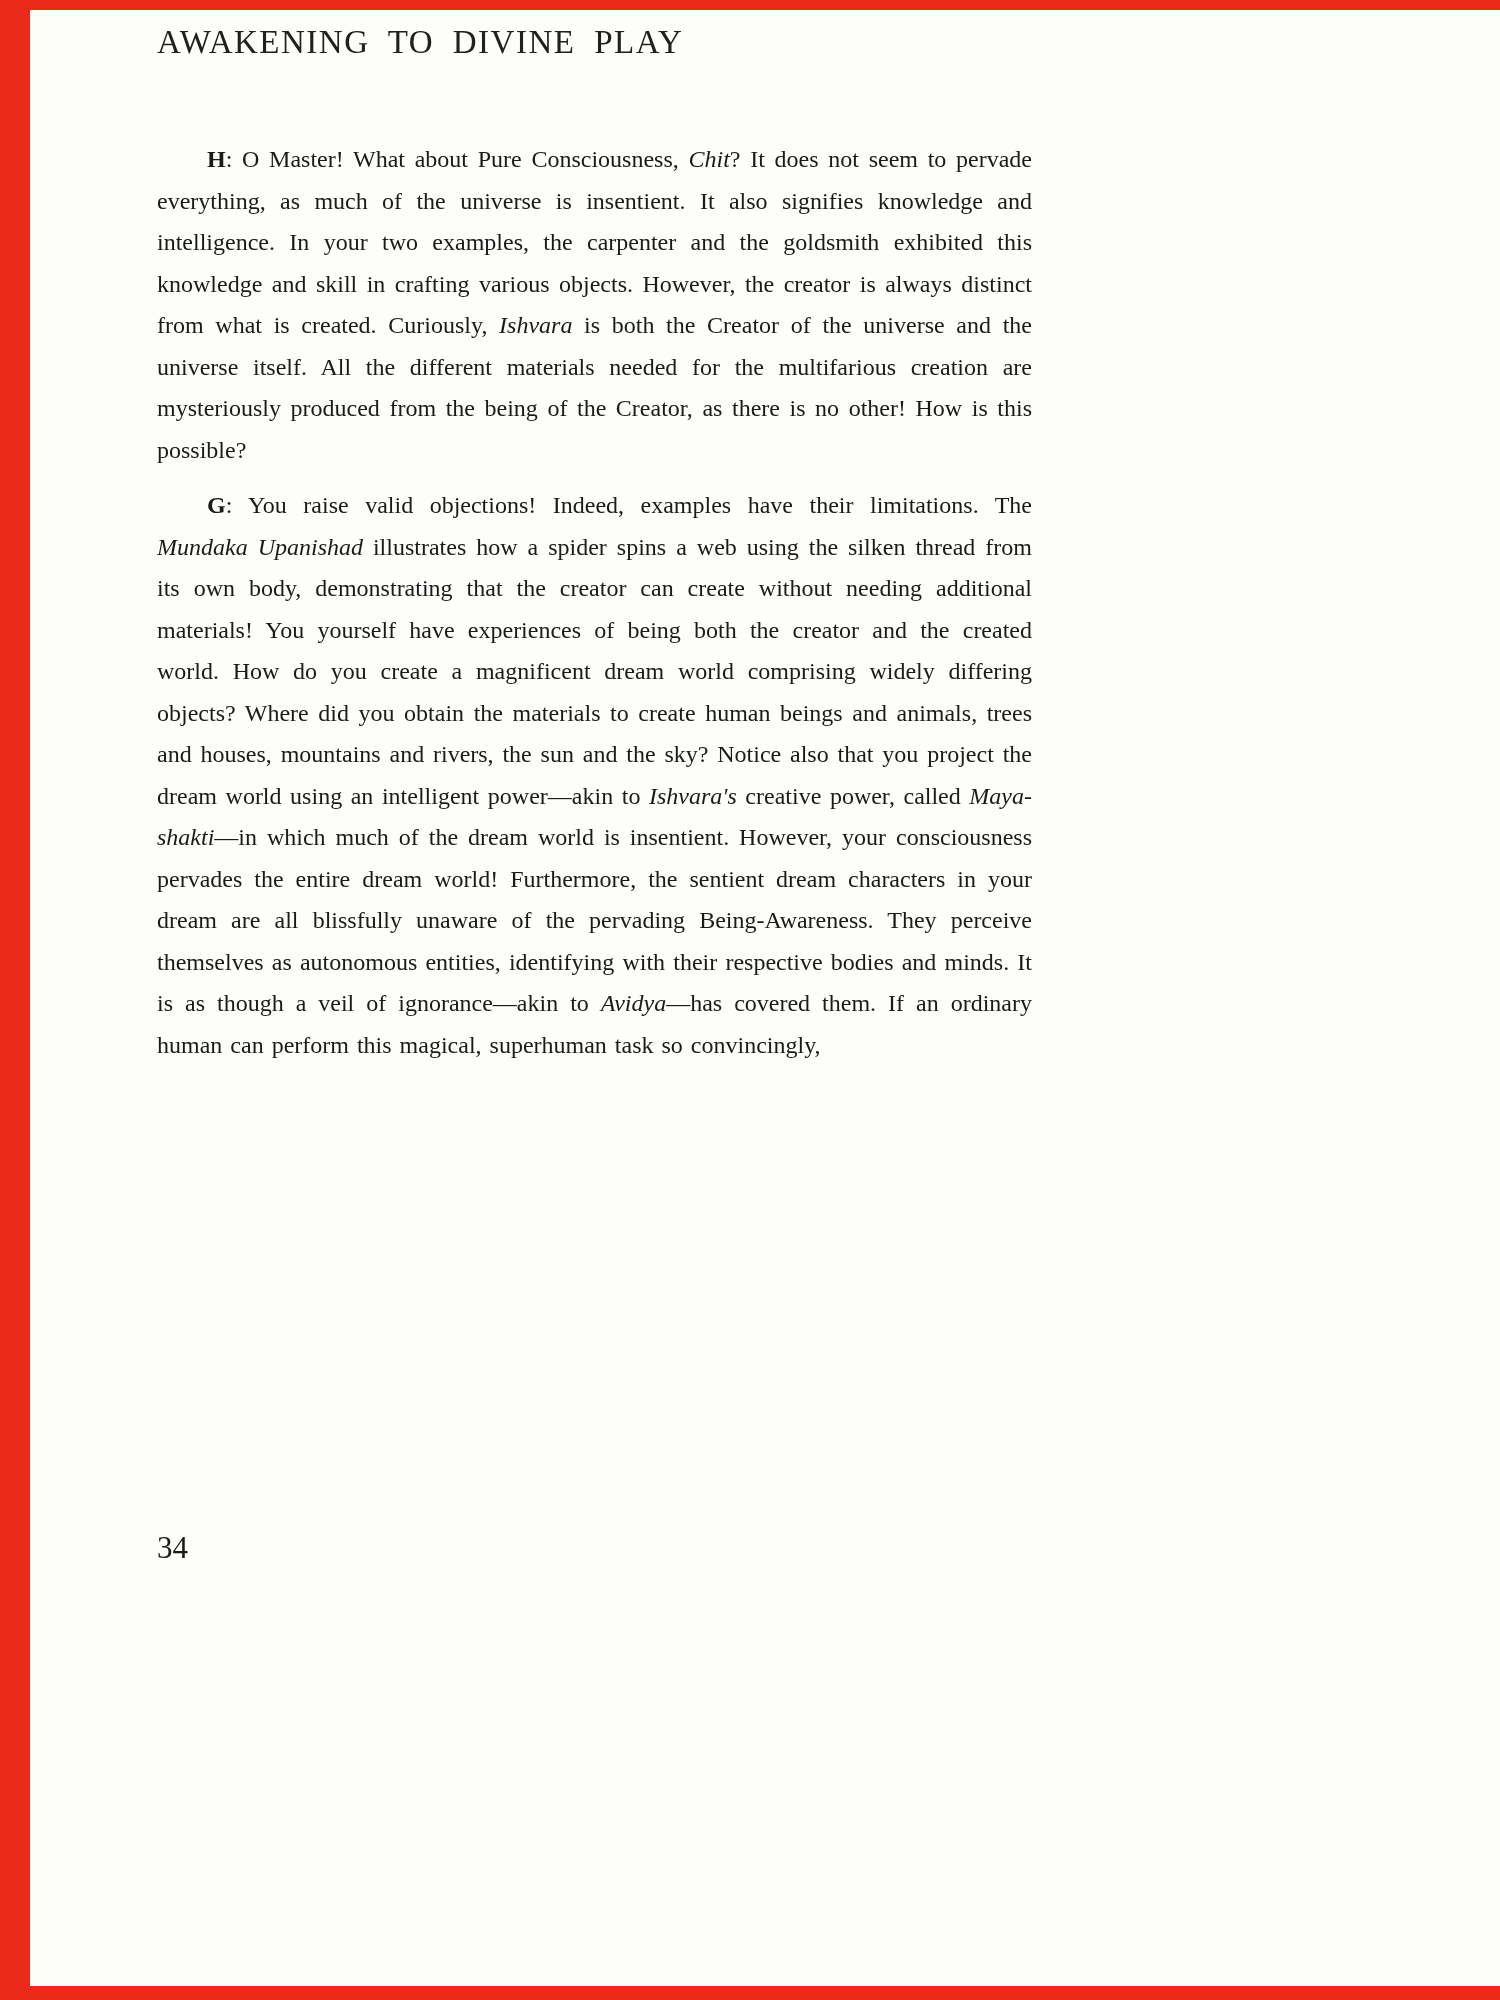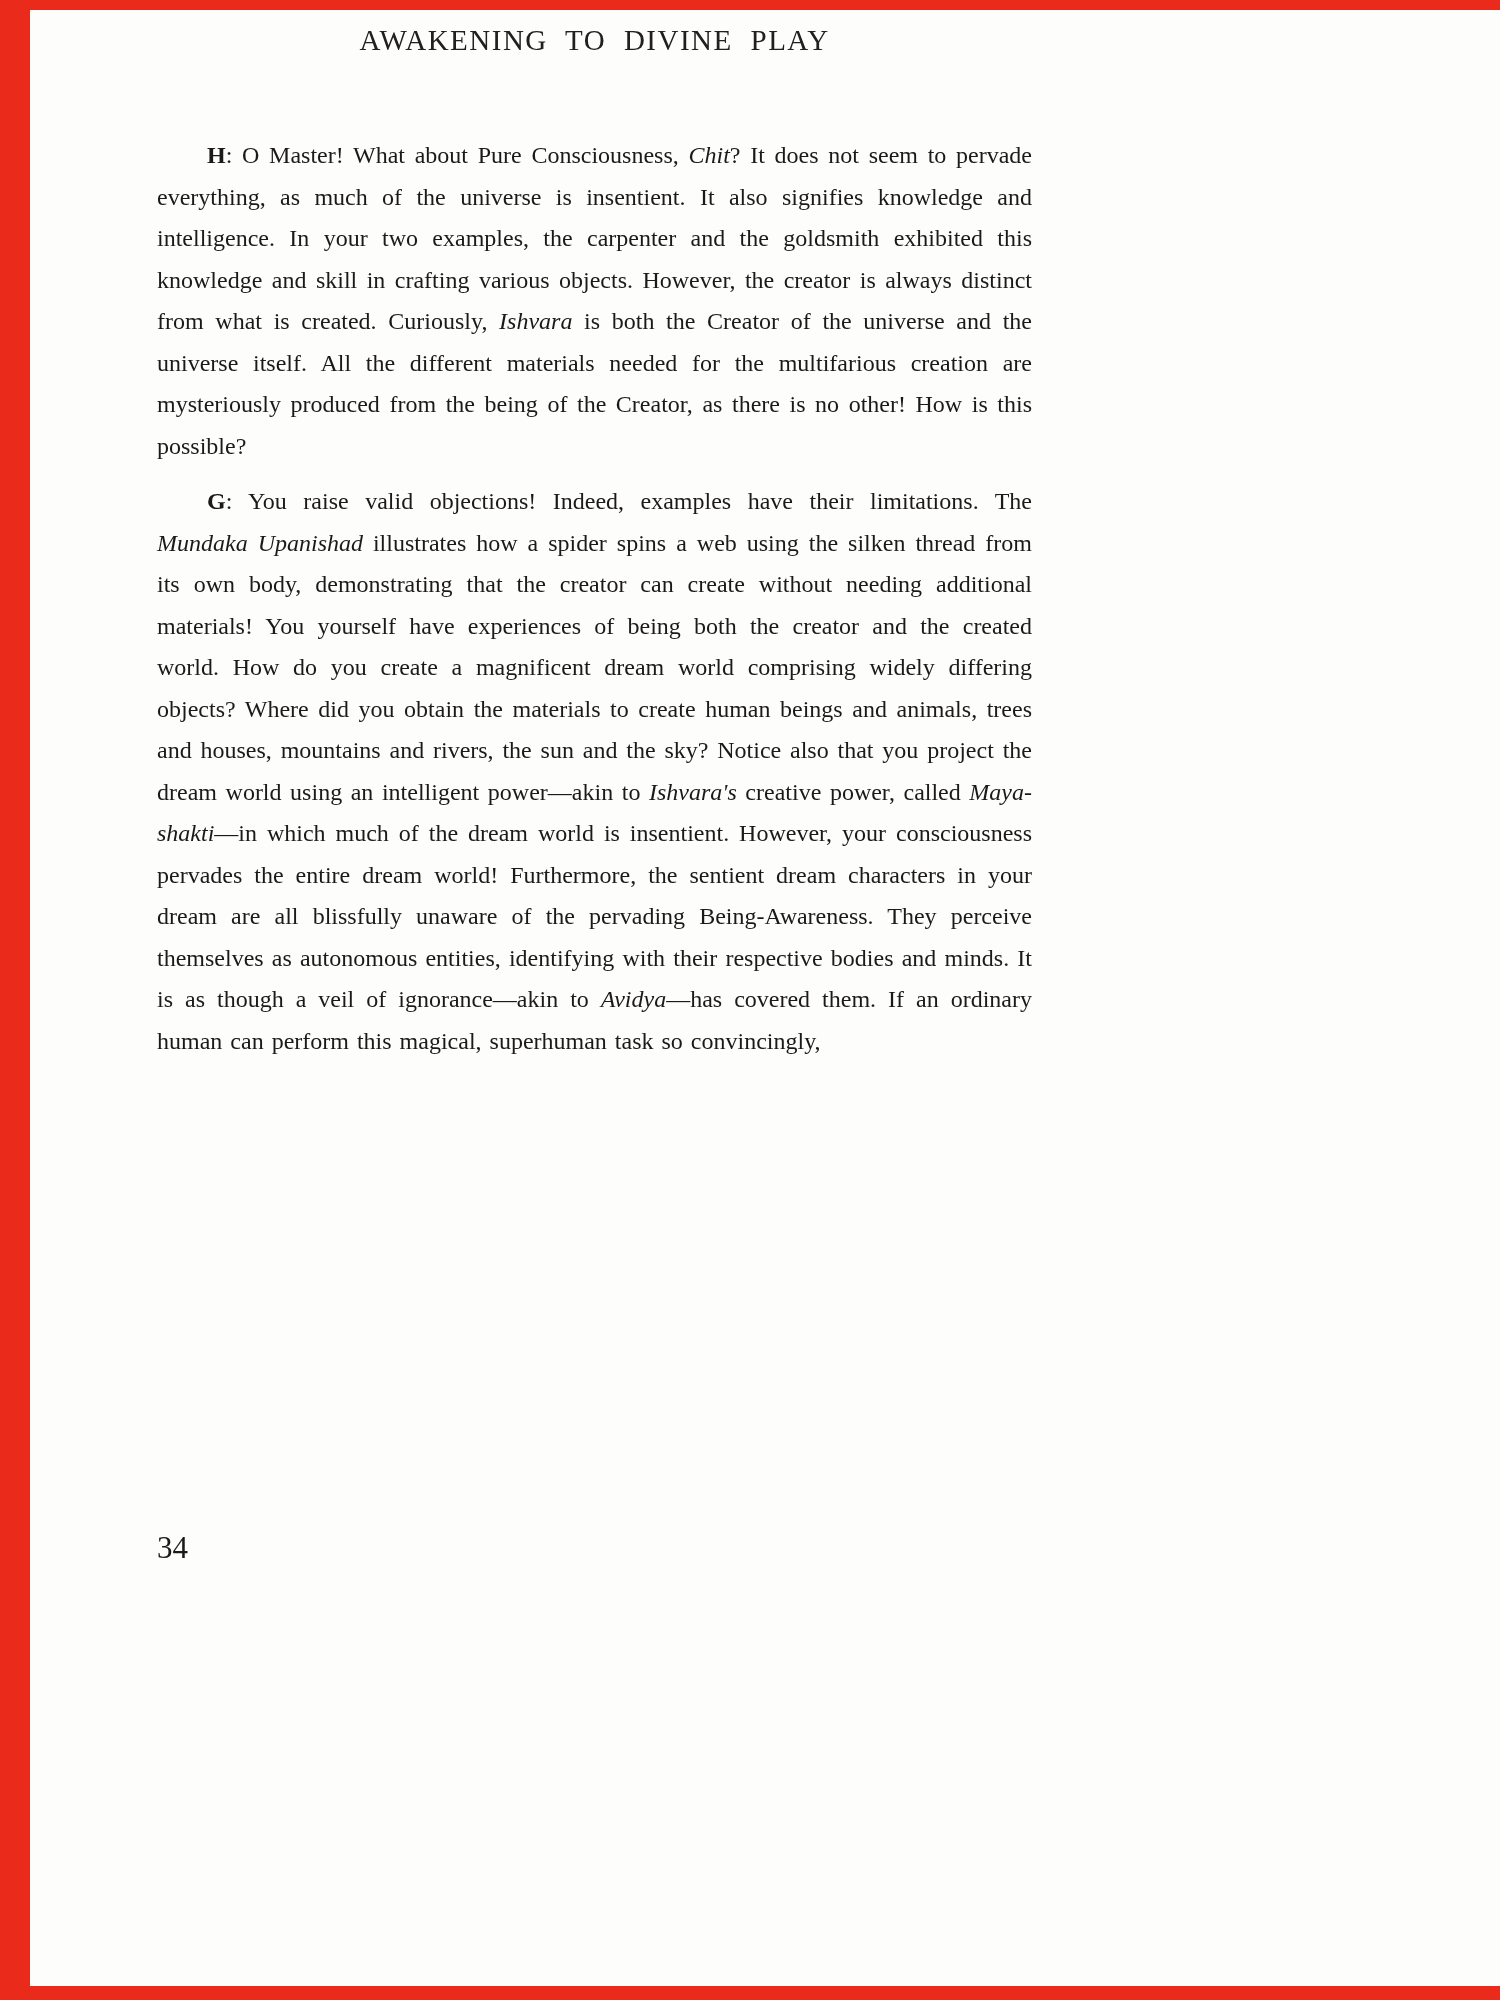--- a/index.html
+++ b/index.html
@@ -22,25 +22,24 @@
   .edge-top    { left: 0; top: 0; width: 1500px; height: 10px; }
   .edge-bottom { left: 0; bottom: 0; width: 1500px; height: 14px; }
 
   .content {
     position: absolute;
     left: 157px;
     top: 24px;
     width: 875px;
   }
   .running-header {
-    font-size: 29px;
+    font-size: 33px;
     letter-spacing: 1.5px;
     word-spacing: 9px;
     color: #22201e;
-    text-align: center;
   }
   .body-text {
     margin-top: 78px;
     font-size: 24px;
     line-height: 41.5px;
     text-align: justify;
   }
   .body-text p {
     margin: 0 0 14px 0;
     text-indent: 50px;

